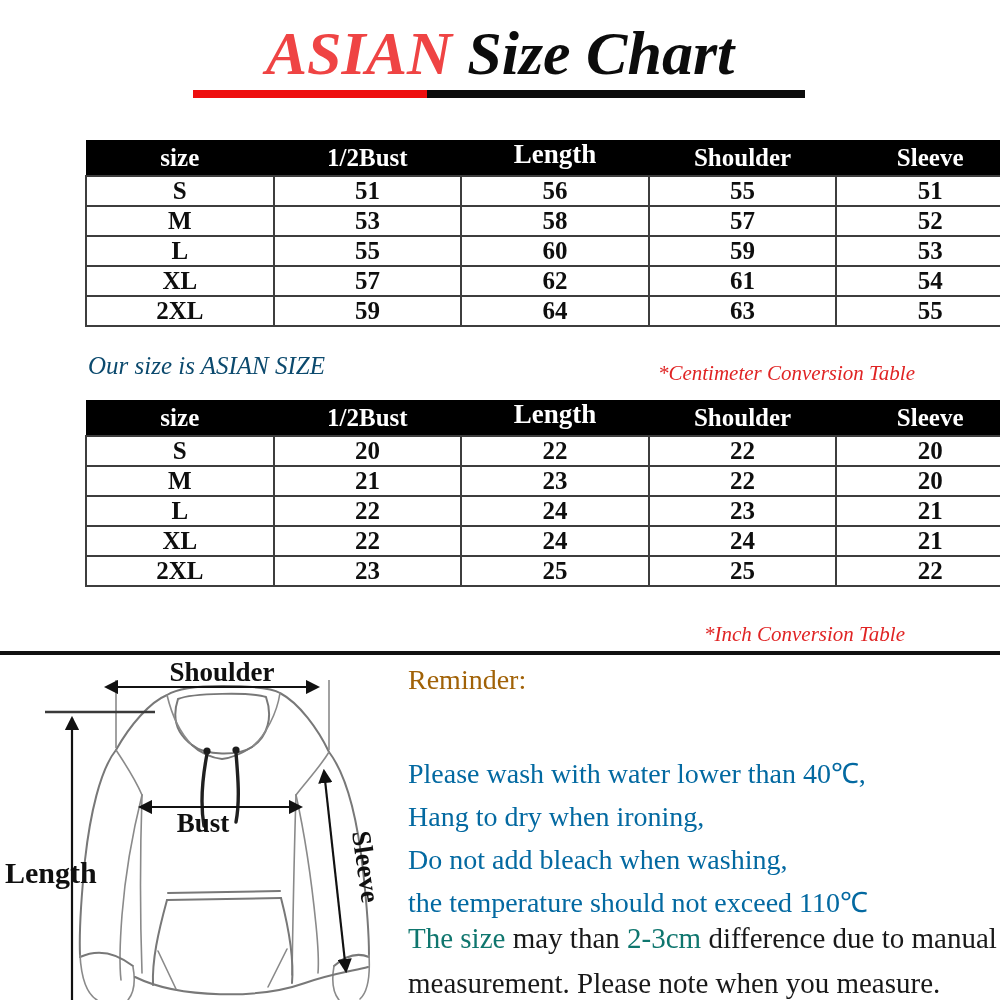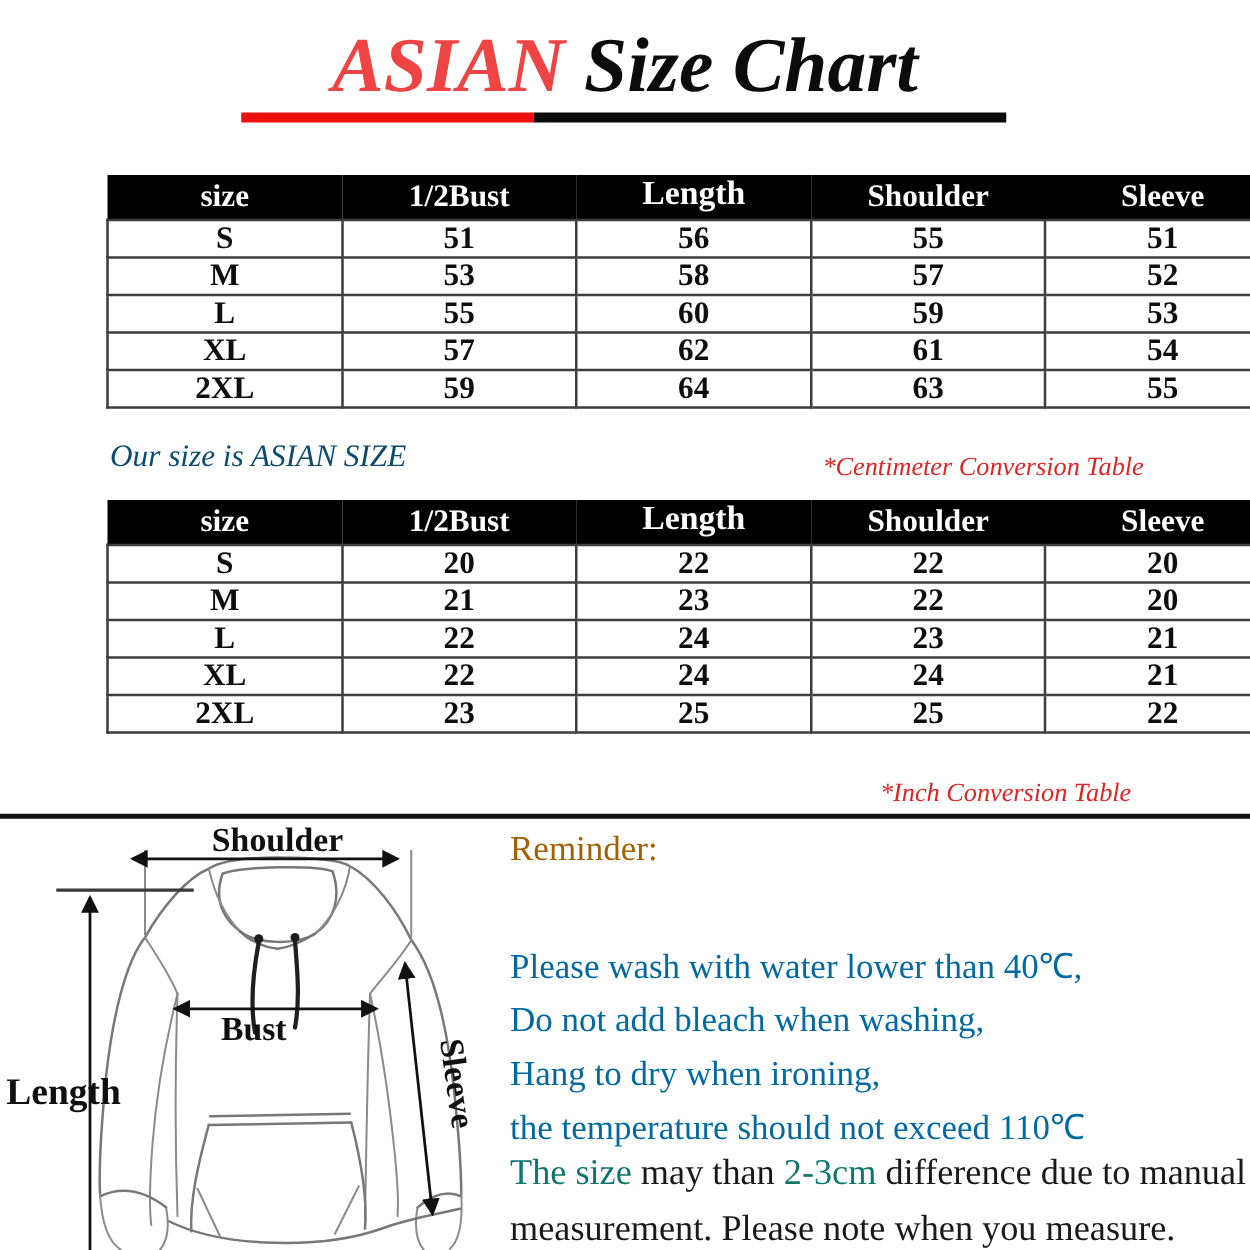--- a/index.html
+++ b/index.html
@@ -215,18 +215,18 @@
 
   <text x="222" y="26" text-anchor="middle" font-size="27">Shoulder</text>
   <text x="5" y="228" font-size="30">Length</text>
   <text x="203" y="177" text-anchor="middle" font-size="27">Bust</text>
   <text text-anchor="middle" font-size="27" transform="translate(357,213) rotate(82)">Sleeve</text>
 </svg>
 
 <div class="abs reminder-heading">Reminder:</div>
 <div class="abs reminder-lines">
   <p>Please wash with water lower than 40℃,</p>
+  <p>Hang to dry when ironing,</p>
   <p>Do not add bleach when washing,</p>
-  <p>Hang to dry when ironing,</p>
   <p>the temperature should not exceed 110℃</p>
 </div>
 
 <div class="abs size-warning"><span class="red">The size</span><span> may than </span><span class="red">2-3cm</span><span> difference due to manual</span><br><span>measurement. Please note when you measure.</span></div>
 
 </body></html>

